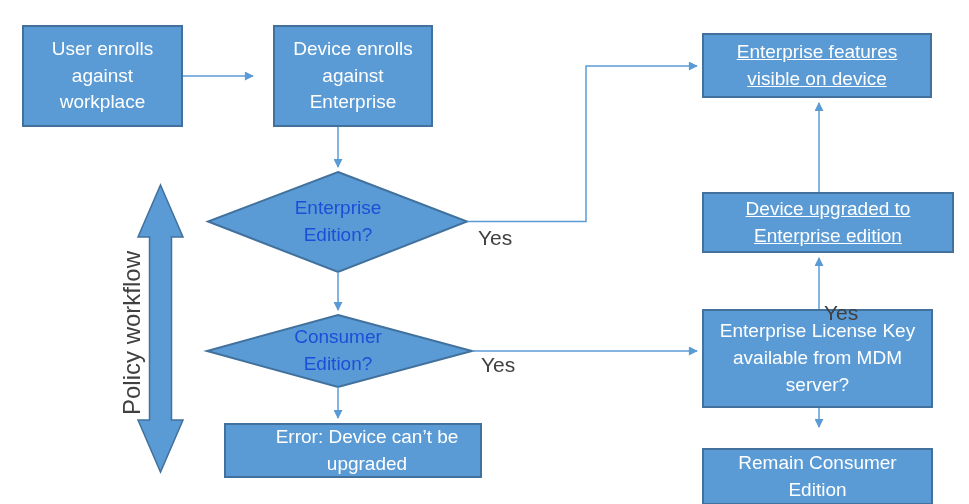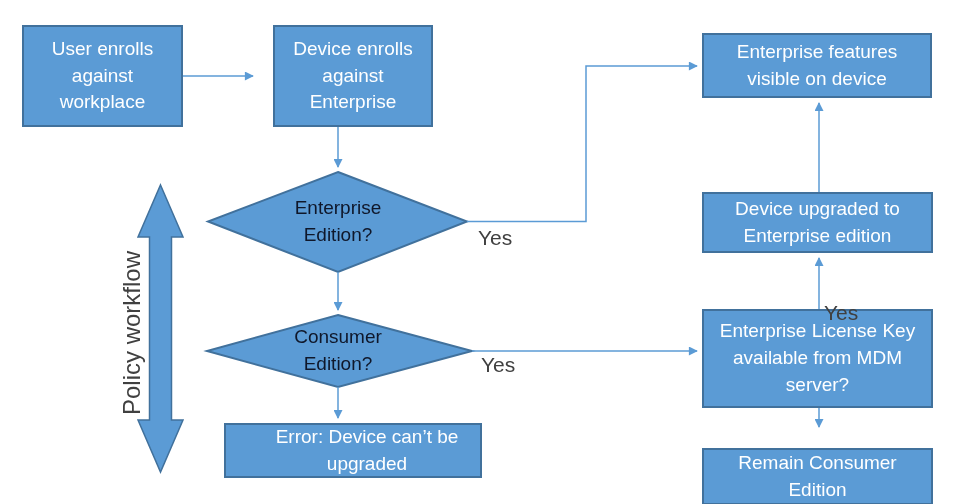--- a/index.html
+++ b/index.html
@@ -27,21 +27,21 @@
     align-items: center;
     justify-content: center;
     text-align: center;
     font-size: 19px;
     line-height: 1.42;
     padding: 0 4px;
   }
   .diamond-label {
     position: absolute;
     box-sizing: border-box;
-    color: #0f172a;
+    color: #1d4ed8;
     display: flex;
     align-items: center;
     justify-content: center;
     text-align: center;
     font-size: 19px;
     line-height: 1.4;
     pointer-events: none;
   }
   .yes-label {
     position: absolute;
@@ -60,22 +60,22 @@
     transform: rotate(-90deg);
     color: #404040;
     font-size: 24px;
     line-height: 30px;
     text-align: center;
     white-space: nowrap;
   }
   
   .n-user     { left: 22px;  top: 25px;  width: 161px; height: 102px; }
   .n-device   { left: 258px; top: 25px;  width: 160px; height: 102px; margin-left: 15px; }
-  .n-features { left: 702px; top: 33px;  width: 230px; height: 65px;  }
-  .n-upgraded { left: 702px; top: 192px; width: 231px; height: 61px;  }
+  .n-features { left: 702px; top: 33px;  width: 230px; height: 65px; text-decoration: underline;  }
+  .n-upgraded { left: 702px; top: 192px; width: 252px; height: 61px; text-decoration: underline;  }
   .n-license  { left: 702px; top: 309px; width: 231px; height: 99px;  }
   .n-remain   { left: 702px; top: 448px; width: 231px; height: 57px;  }
   .n-error    { left: 224px; top: 423px; width: 258px; height: 55px; padding-left: 32px;  }
   .d-enterprise { left: 268px; top: 194px; width: 140px; height: 56px; }
   .d-consumer   { left: 268px; top: 323px; width: 140px; height: 56px; text-align: center; }
   .y-enterprise { left: 478px; top: 195px; }
   .y-consumer   { left: 481px; top: 322px; }
   .y-license    { left: 824px; top: 270px; }
 </style>
 </head>

